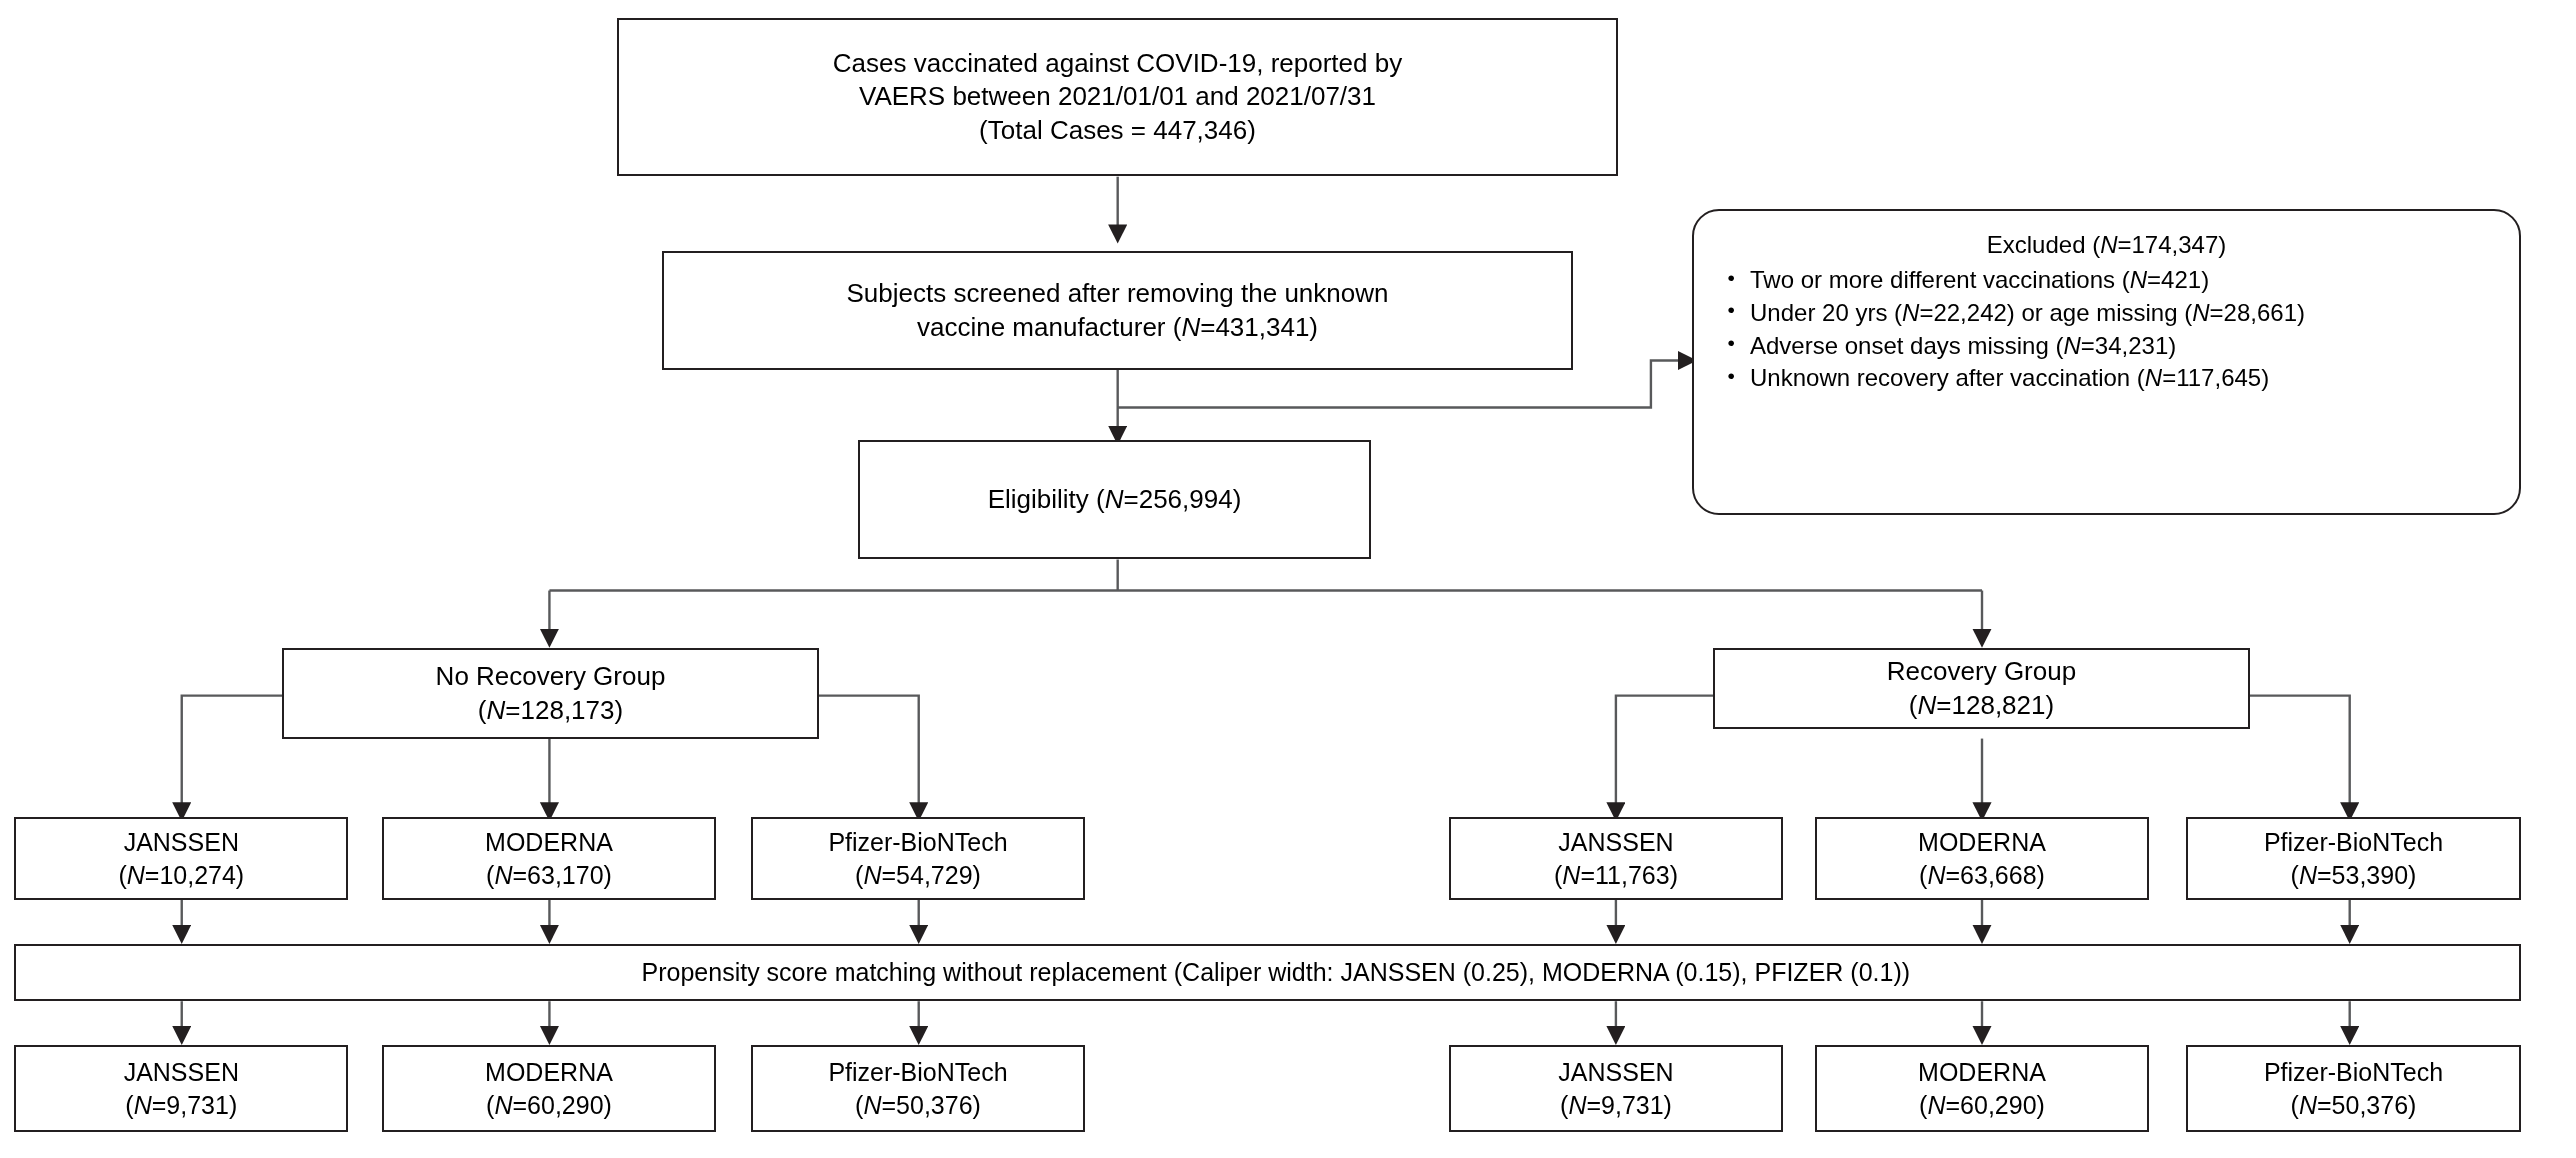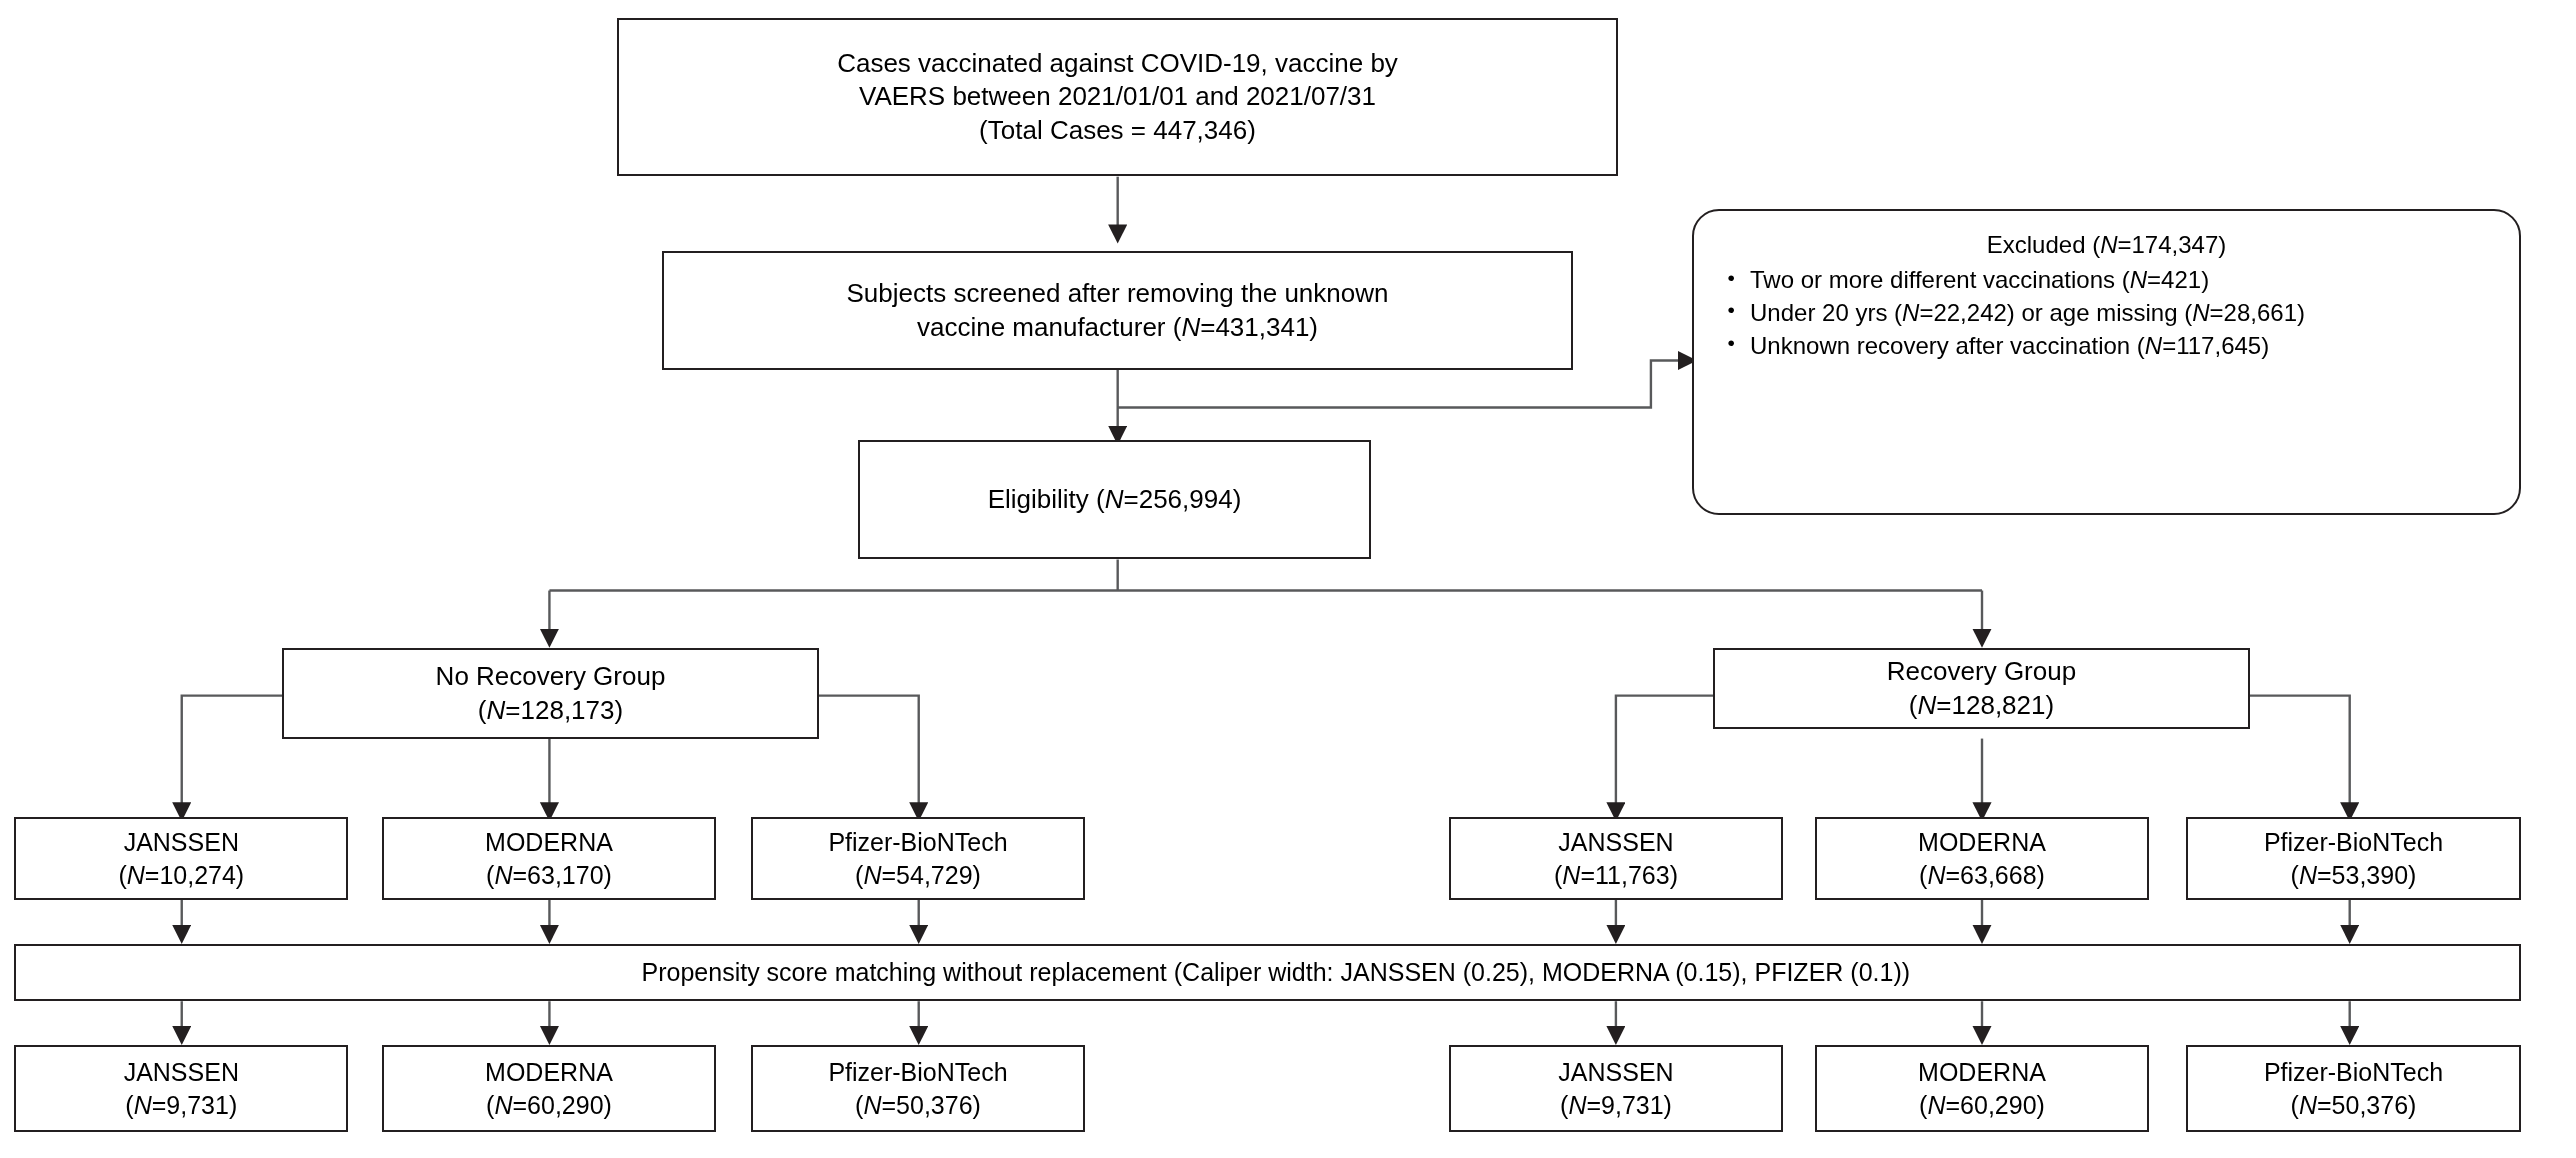--- a/index.html
+++ b/index.html
@@ -118,35 +118,36 @@
       <line x1="228" y1="1258" x2="228" y2="1307" marker-end="url(#arrow)"></line>
       <line x1="690" y1="1258" x2="690" y2="1307" marker-end="url(#arrow)"></line>
       <line x1="1154" y1="1258" x2="1154" y2="1307" marker-end="url(#arrow)"></line>
       <line x1="2030" y1="1258" x2="2030" y2="1307" marker-end="url(#arrow)"></line>
       <line x1="2490" y1="1258" x2="2490" y2="1307" marker-end="url(#arrow)"></line>
       <line x1="2952" y1="1258" x2="2952" y2="1307" marker-end="url(#arrow)"></line>
     </g>
   </svg>
 
   <div class="box t33" style="left:617px; top:18.3px; width:1001px; height:158px;">
-    <span class="ln">Cases vaccinated against COVID-19, vaccine by</span>
+    <span class="ln">Cases vaccinated against COVID-19, reported by</span>
     <span class="ln">VAERS between 2021/01/01 and 2021/07/31</span>
     <span class="ln">(Total Cases = 447,346)</span>
   </div>
 
   <div class="box t33" style="left:662px; top:251px; width:911px; height:119px;">
     <span class="ln">Subjects screened after removing the unknown</span>
     <span class="ln"><span>vaccine manufacturer (</span><span class="ital">N</span><span>=431,341)</span></span>
   </div>
 
   <div class="box rounded excluded" style="left:1692px; top:209px; width:829px; height:306px;">
     <span class="exc-title"><span>Excluded (</span><span class="ital">N</span><span>=174,347)</span></span>
     <ul>
       <li><span>Two or more different vaccinations (</span><span class="ital">N</span><span>=421)</span></li>
       <li><span>Under 20 yrs (</span><span class="ital">N</span><span>=22,242) or age missing (</span><span class="ital">N</span><span>=28,661)</span></li>
+      <li><span>Adverse onset days missing (</span><span class="ital">N</span><span>=34,231)</span></li>
       <li><span>Unknown recovery after vaccination (</span><span class="ital">N</span><span>=117,645)</span></li>
     </ul>
   </div>
 
   <div class="box t33" style="left:858px; top:440px; width:513px; height:119px;">
     <span class="ln"><span>Eligibility (</span><span class="ital">N</span><span>=256,994)</span></span>
   </div>
 
   <div class="box t33" style="left:282px; top:648px; width:537px; height:91px;">
     <span class="ln">No Recovery Group</span>

